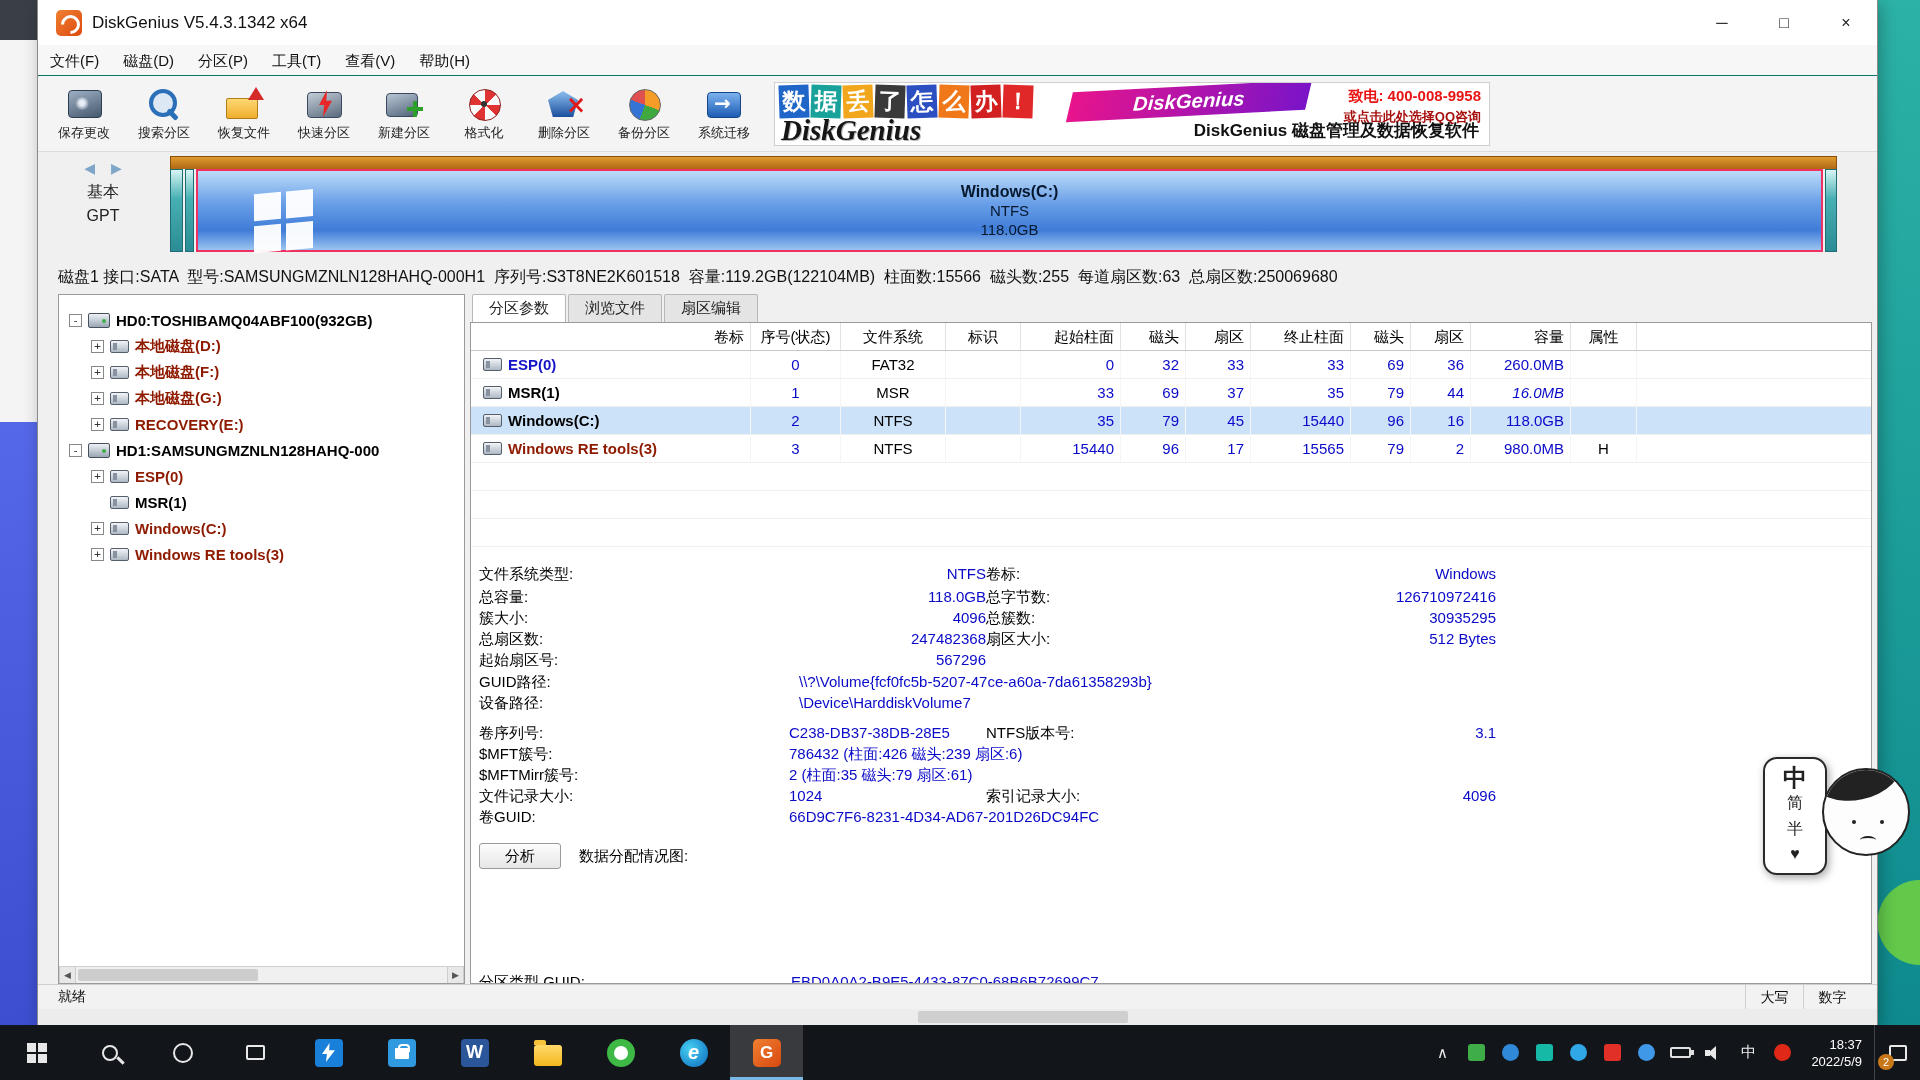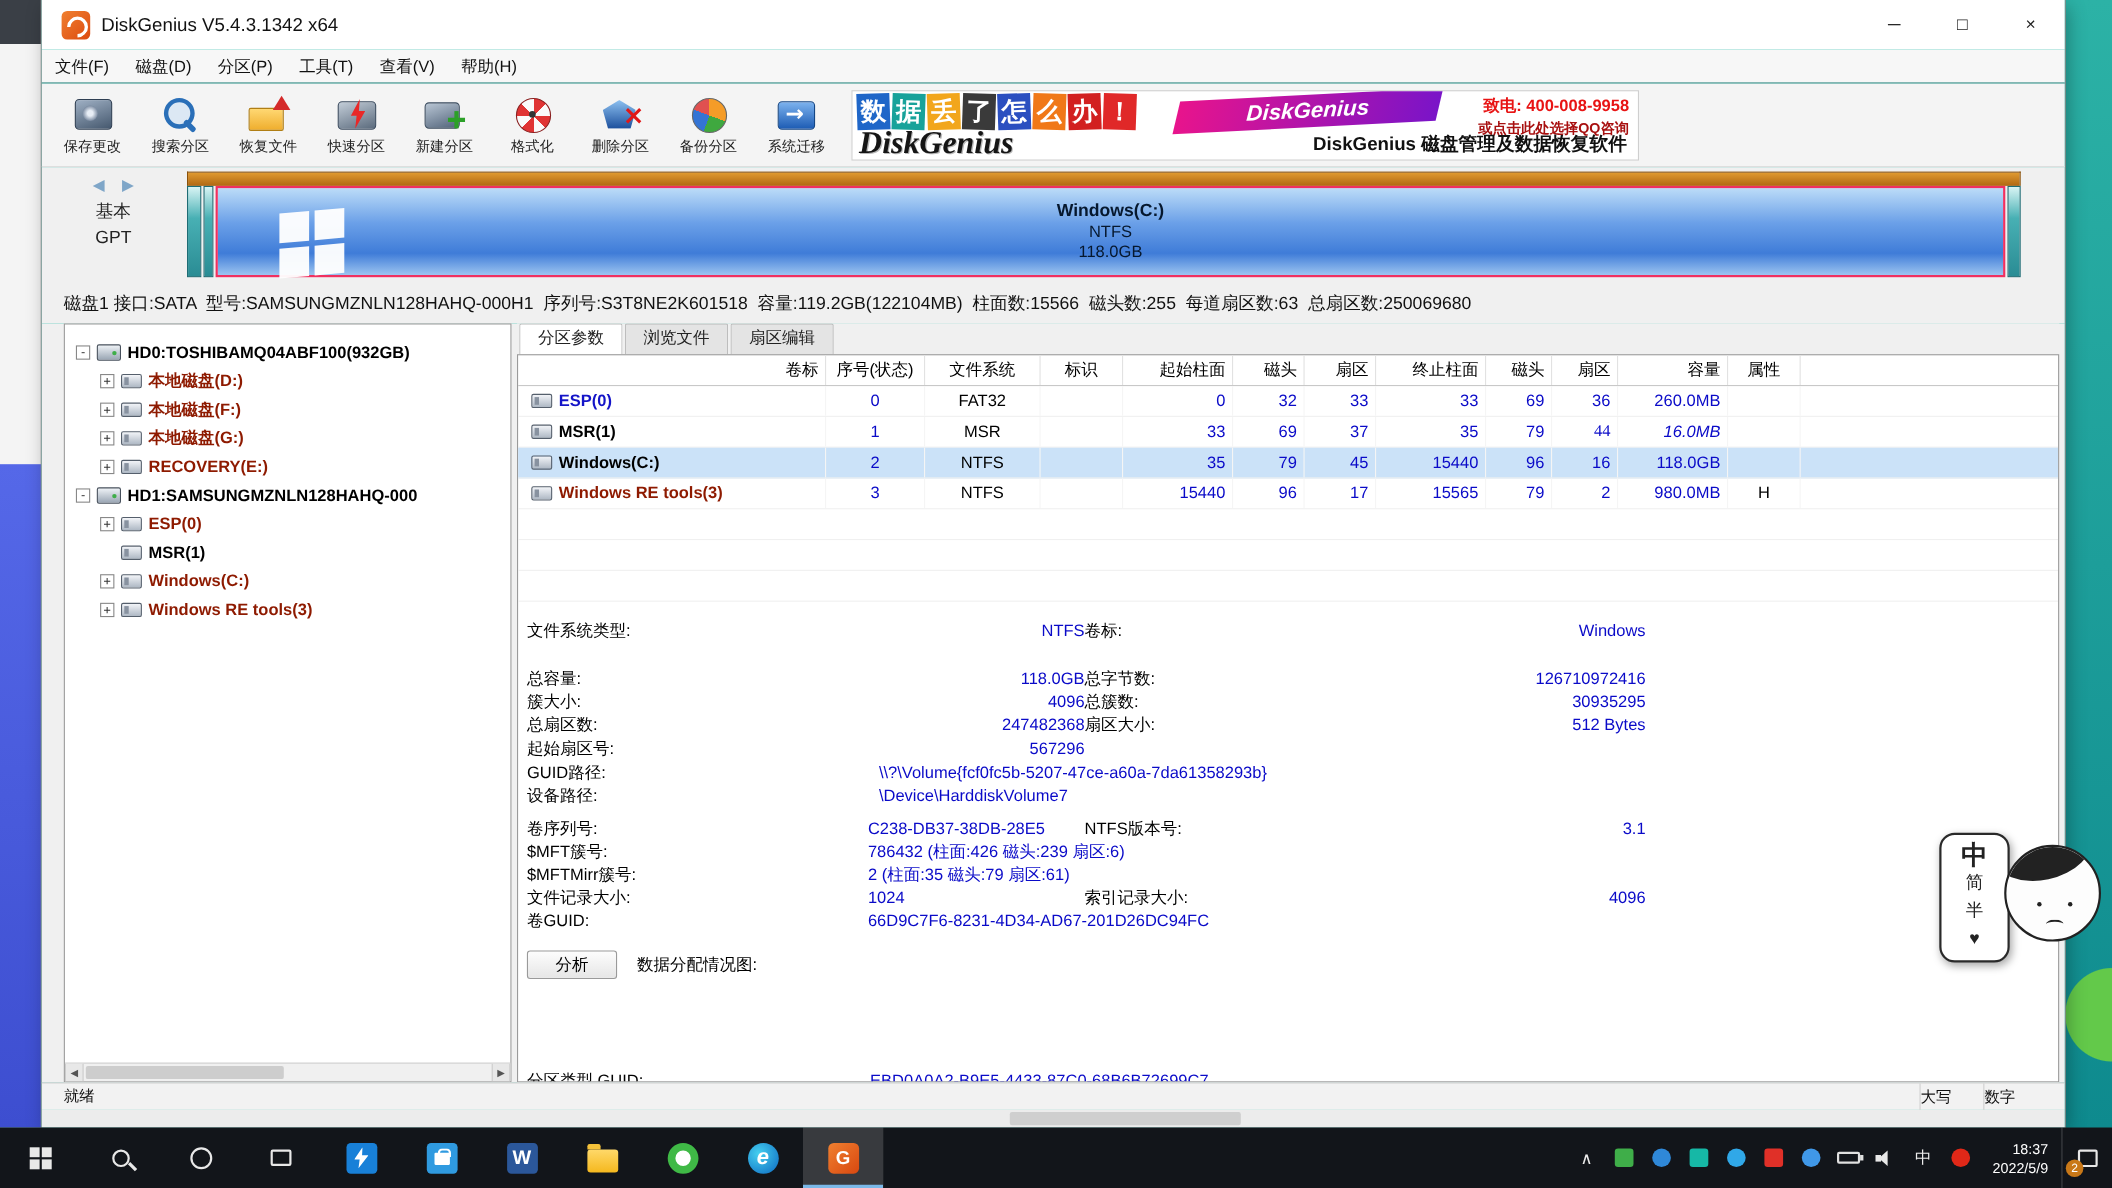--- a/index.html
+++ b/index.html
@@ -115,40 +115,40 @@
   .trow.sel{background:#cbe2f8}
   .td{line-height:27px;font-size:15px;border-right:1px solid #f5f5f5;padding:0 6px;flex:none;white-space:nowrap}
   .td.vol{display:flex;align-items:center;padding-left:12px}
   .vol-name{font-weight:bold}
   .num{color:#0a0ac8}
   .a-left{text-align:right}.a-center{text-align:center}.a-right{text-align:right}
 
   
   .details{margin-top:16px;padding-left:8px}
   .drow{display:grid;grid-template-columns:225px 282px 178px 332px;height:21px;line-height:21px;font-size:15px;white-space:nowrap}
-  #det-pairs .drow:first-child{margin-bottom:23px}
+  #det-pairs .drow:first-child{margin-bottom:2px}
   .dl{color:#000}
   .dv{color:#0a0ac8}
   .dv.right{text-align:right}
   .dv.left{padding-left:85px}
   .dv.wide{grid-column:2/5;padding-left:95px}
   .det-gap{height:9px}
   #det-wide{margin-top:1px}
 
   .analyze-row{margin-top:16px;padding-left:8px;display:flex;align-items:center;font-size:15px;color:#000}
   .analyze-row button{width:82px;height:26px;font-size:15px;font-family:inherit;background:linear-gradient(#fdfdfd,#e6e6e6);border:1px solid #9a9a9a;border-radius:3px;margin-right:18px}
   .footer-row{position:absolute;left:8px;bottom:-9px;font-size:15px;white-space:nowrap}
   .fr-label{display:inline-block;width:312px;color:#000}
   .fr-value{color:#0a0ac8}
 
   
   .statusbar{position:absolute;top:984px;left:0;width:100%;height:25px;background:#f2f2f2;border-top:1px solid #cfcfcf;display:flex;align-items:center;font-size:14px;color:#111}
   .sb-left{padding-left:20px;flex:1}
   #sb-right{display:flex;height:100%}
-  .sb-cell{width:58px;text-align:left;border-left:1px solid #cfcfcf;line-height:24px}
+  .sb-cell{width:58px;text-align:center;border-left:1px solid #cfcfcf;line-height:24px}
   .sb-end{width:16px;border-left:1px solid #cfcfcf}
   .bottomstrip{position:absolute;top:1009px;left:0;width:100%;height:16px;background:#ececec}
   .bs-thumb{position:absolute;left:880px;top:2px;width:210px;height:12px;background:#cfcfcf;border-radius:2px}
 
   
   .taskbar{position:absolute;left:0;top:1025px;width:1920px;height:55px;background:#12151a;display:flex;align-items:stretch;z-index:20}
   .tb-start,.tb-sys,.tb-app{width:73px;display:flex;align-items:center;justify-content:center;flex:none}
   #tb-apps{display:flex}
   .tb-app.active{background:rgba(255,255,255,.16);box-shadow:inset 0 -3px 0 #7ab8e8}
   .winflag{width:9px;height:9px;background:#e8e8e8;box-shadow:11px 0 #e8e8e8,0 11px #e8e8e8,11px 11px #e8e8e8;margin-right:11px;margin-bottom:11px}
@@ -419,21 +419,21 @@
                 <span class="vol-name" style="color: rgb(0, 0, 0);">MSR(1)</span>
               </div>
               <div class="td a-center num" style="width: 90px;">1</div>
               <div class="td a-center" style="width: 105px;">MSR</div>
               <div class="td a-center" style="width: 75px;"></div>
               <div class="td a-right num" style="width: 100px;">33</div>
               <div class="td a-right num" style="width: 65px;">69</div>
               <div class="td a-right num" style="width: 65px;">37</div>
               <div class="td a-right num" style="width: 100px;">35</div>
               <div class="td a-right num" style="width: 60px;">79</div>
-              <div class="td a-right num" style="width: 60px; font-family: Liberation Serif, serif;">44</div>
+              <div class="td a-right num" style="width: 60px;">44</div>
               <div class="td a-right num" style="width: 100px; font-style: italic;">16.0MB</div>
               <div class="td a-center" style="width: 66px;"></div>
             </div>
             <div class="trow sel">
               <div class="td vol a-left" style="width: 280px;">
                 <span class="part-ic"></span>
                 <span class="vol-name" style="color: rgb(0, 0, 0);">Windows(C:)</span>
               </div>
               <div class="td a-center num" style="width: 90px;">2</div>
               <div class="td a-center" style="width: 105px;">NTFS</div>

